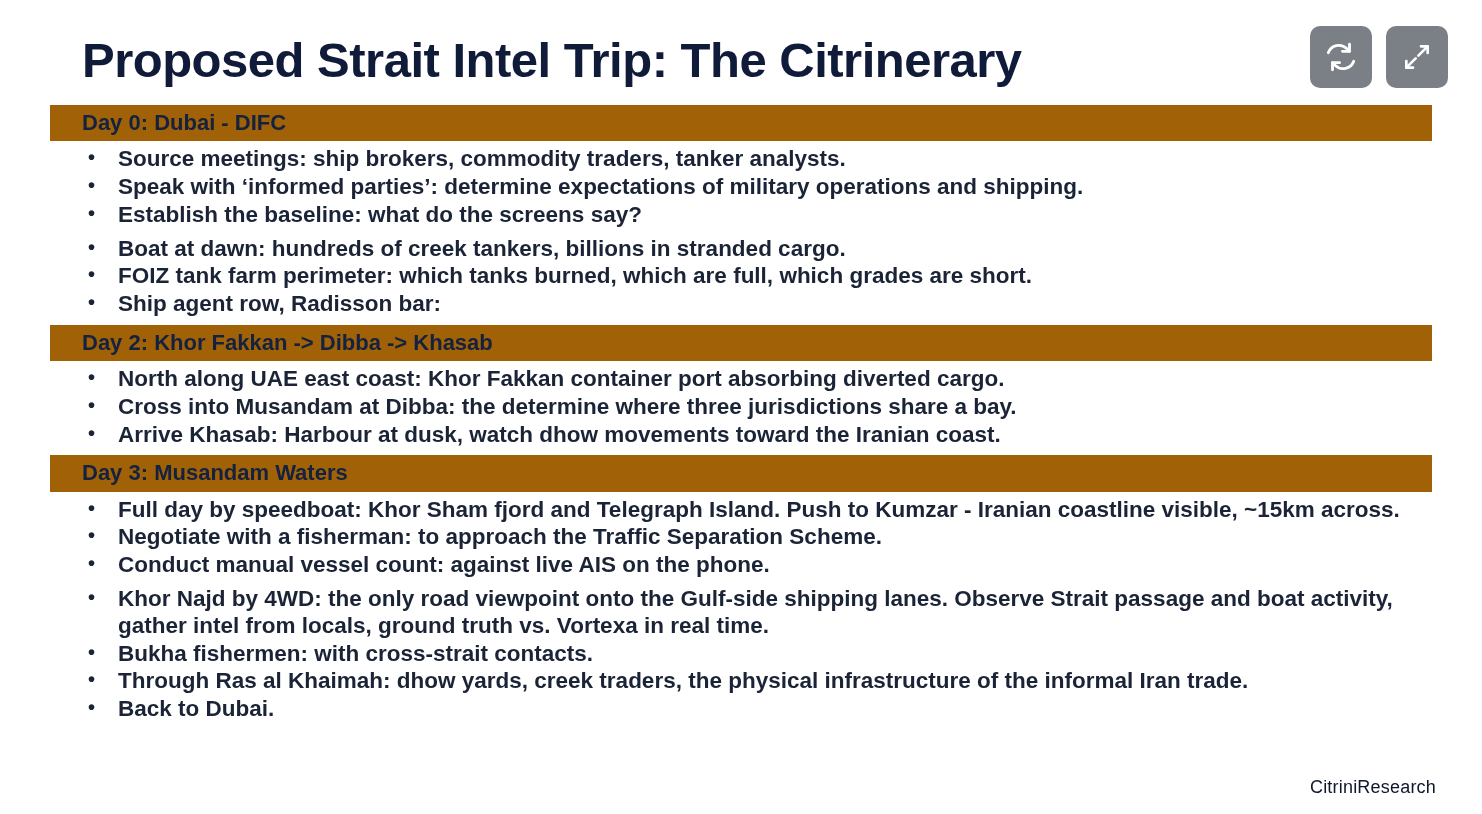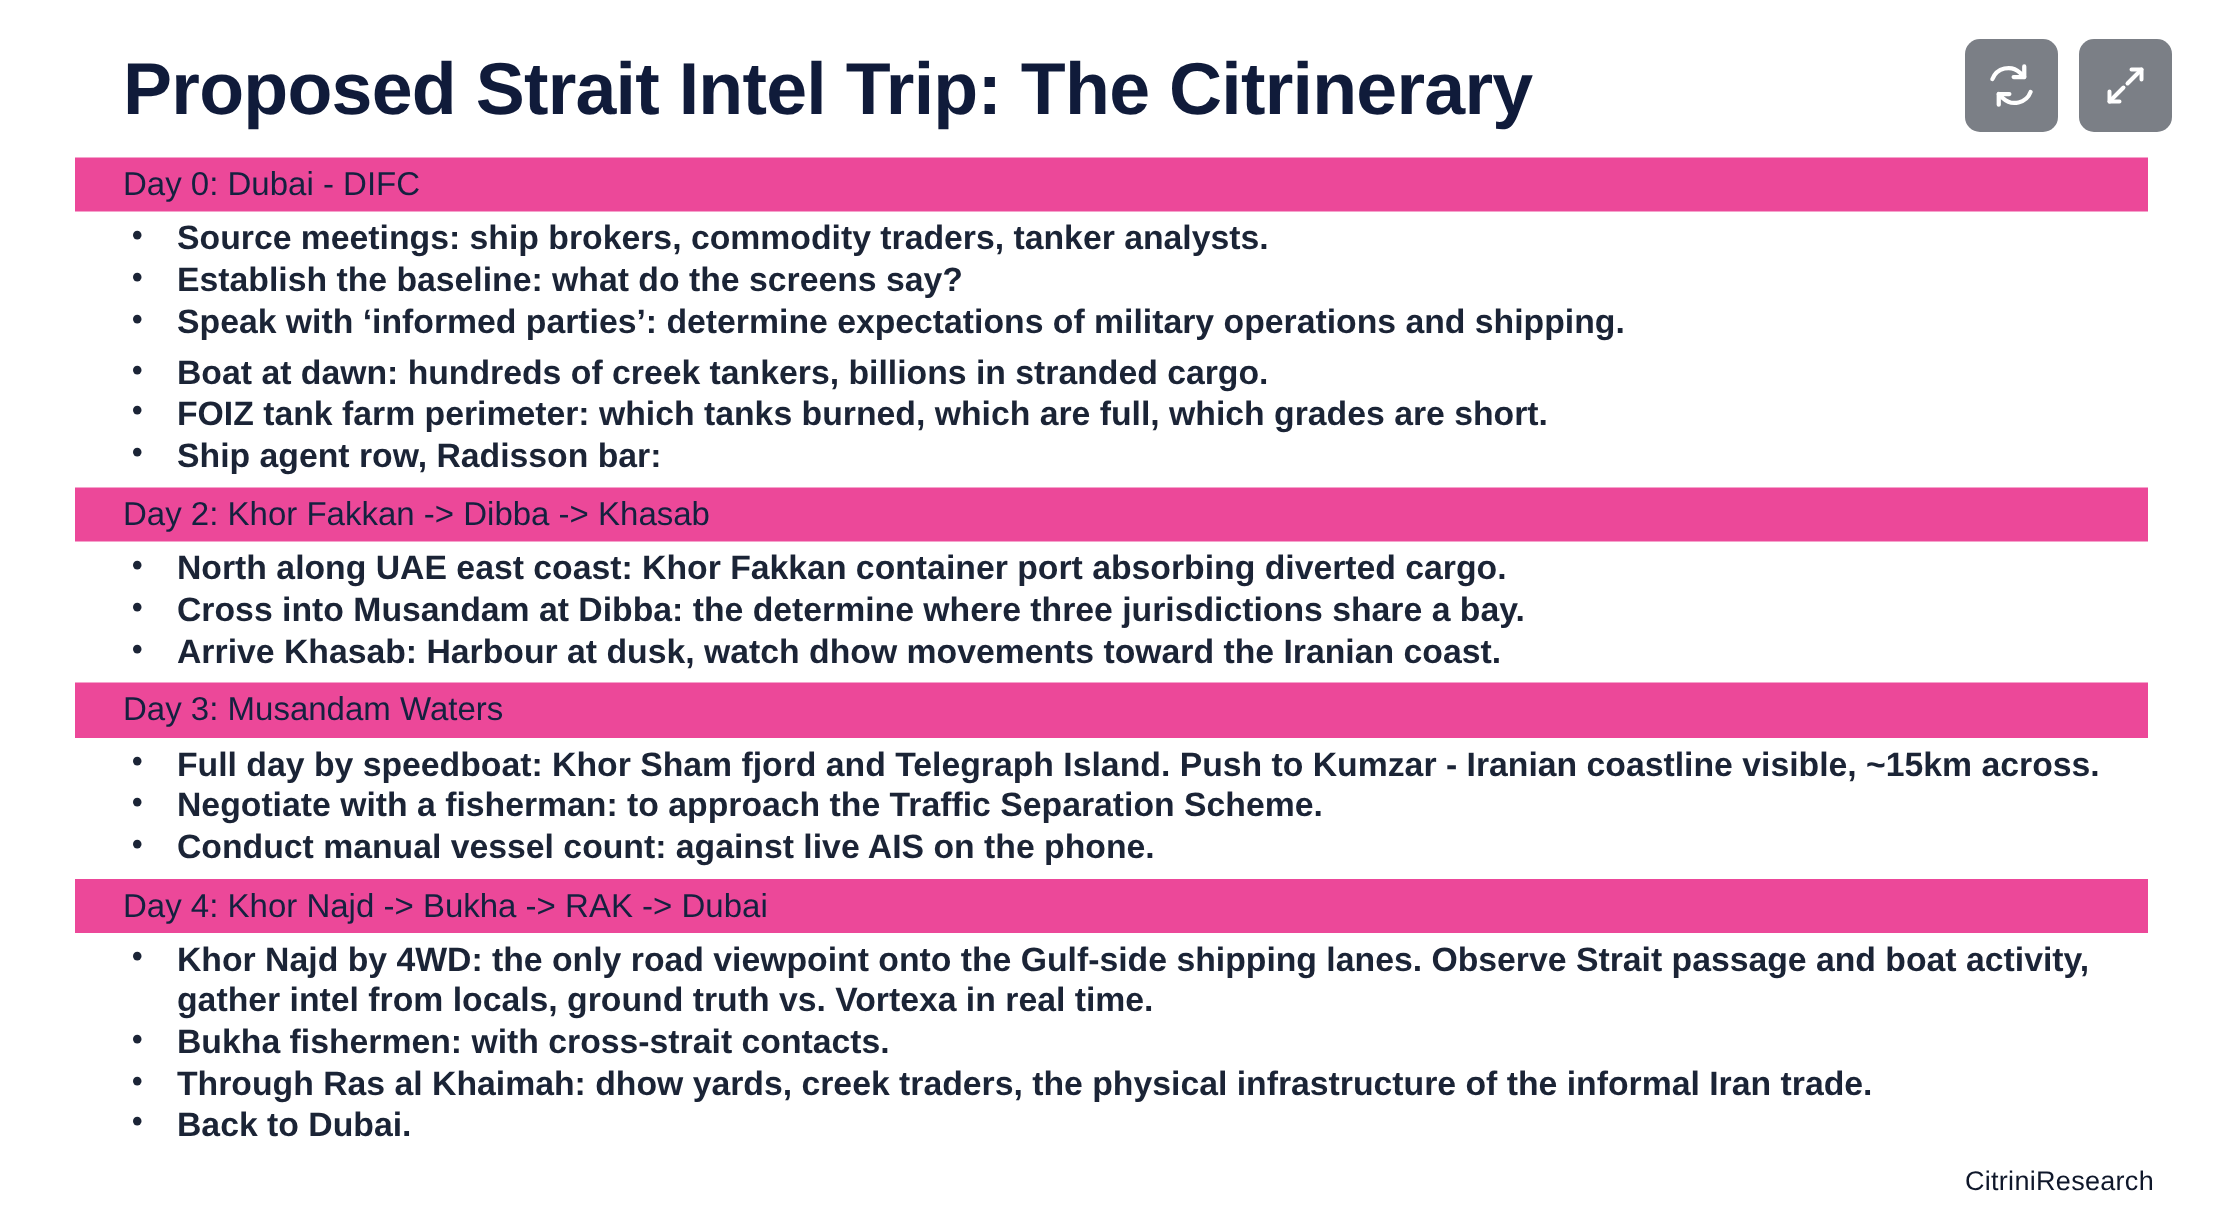--- a/index.html
+++ b/index.html
@@ -48,23 +48,23 @@
     font-weight: bold;
     letter-spacing: -0.5px;
     color: #101b3a;
     margin: 6px 0 0 32px;
     line-height: 1.08;
   }
   .content {
     margin-top: 18px;
   }
   .day-header {
-    background: #ec4899;
+    background: #a16207;
     color: #14213f;
-    font-weight: normal;
+    font-weight: bold;
     font-size: 22px;
     padding: 5px 0 6px 32px;
     margin: 0;
     line-height: 1.15;
   }
   .bullets {
     margin: 5px 0 7px 0;
     padding: 0;
     list-style: none;
   }
@@ -119,22 +119,22 @@
   </div>
 
   <h1 class="title">Proposed Strait Intel Trip: The Citrinerary</h1>
 
   <div class="content">
 
     <div>
       <div class="day-header">Day 0: Dubai - DIFC</div>
       <ul class="bullets">
         <li>Source meetings: ship brokers, commodity traders, tanker analysts.</li>
+        <li>Speak with ‘informed parties’: determine expectations of military operations and shipping.</li>
         <li>Establish the baseline: what do the screens say?</li>
-        <li>Speak with ‘informed parties’: determine expectations of military operations and shipping.</li>
       </ul>
     </div>
 
     <div>
       <ul class="bullets">
         <li>Boat at dawn: hundreds of creek tankers, billions in stranded cargo.</li>
         <li>FOIZ tank farm perimeter: which tanks burned, which are full, which grades are short.</li>
         <li>Ship agent row, Radisson bar:</li>
       </ul>
     </div>
@@ -151,21 +151,20 @@
     <div>
       <div class="day-header">Day 3: Musandam Waters</div>
       <ul class="bullets">
         <li>Full day by speedboat: Khor Sham fjord and Telegraph Island. Push to Kumzar - Iranian coastline visible, ~15km across.</li>
         <li>Negotiate with a fisherman: to approach the Traffic Separation Scheme.</li>
         <li>Conduct manual vessel count: against live AIS on the phone.</li>
       </ul>
     </div>
 
     <div>
-      <div class="day-header">Day 4: Khor Najd -&gt; Bukha -&gt; RAK -&gt; Dubai</div>
       <ul class="bullets">
         <li>Khor Najd by 4WD: the only road viewpoint onto the Gulf-side shipping lanes. Observe Strait passage and boat activity, gather intel from locals, ground truth vs. Vortexa in real time.</li>
         <li>Bukha fishermen: with cross-strait contacts.</li>
         <li>Through Ras al Khaimah: dhow yards, creek traders, the physical infrastructure of the informal Iran trade.</li>
         <li>Back to Dubai.</li>
       </ul>
     </div>
 
   </div>
 

